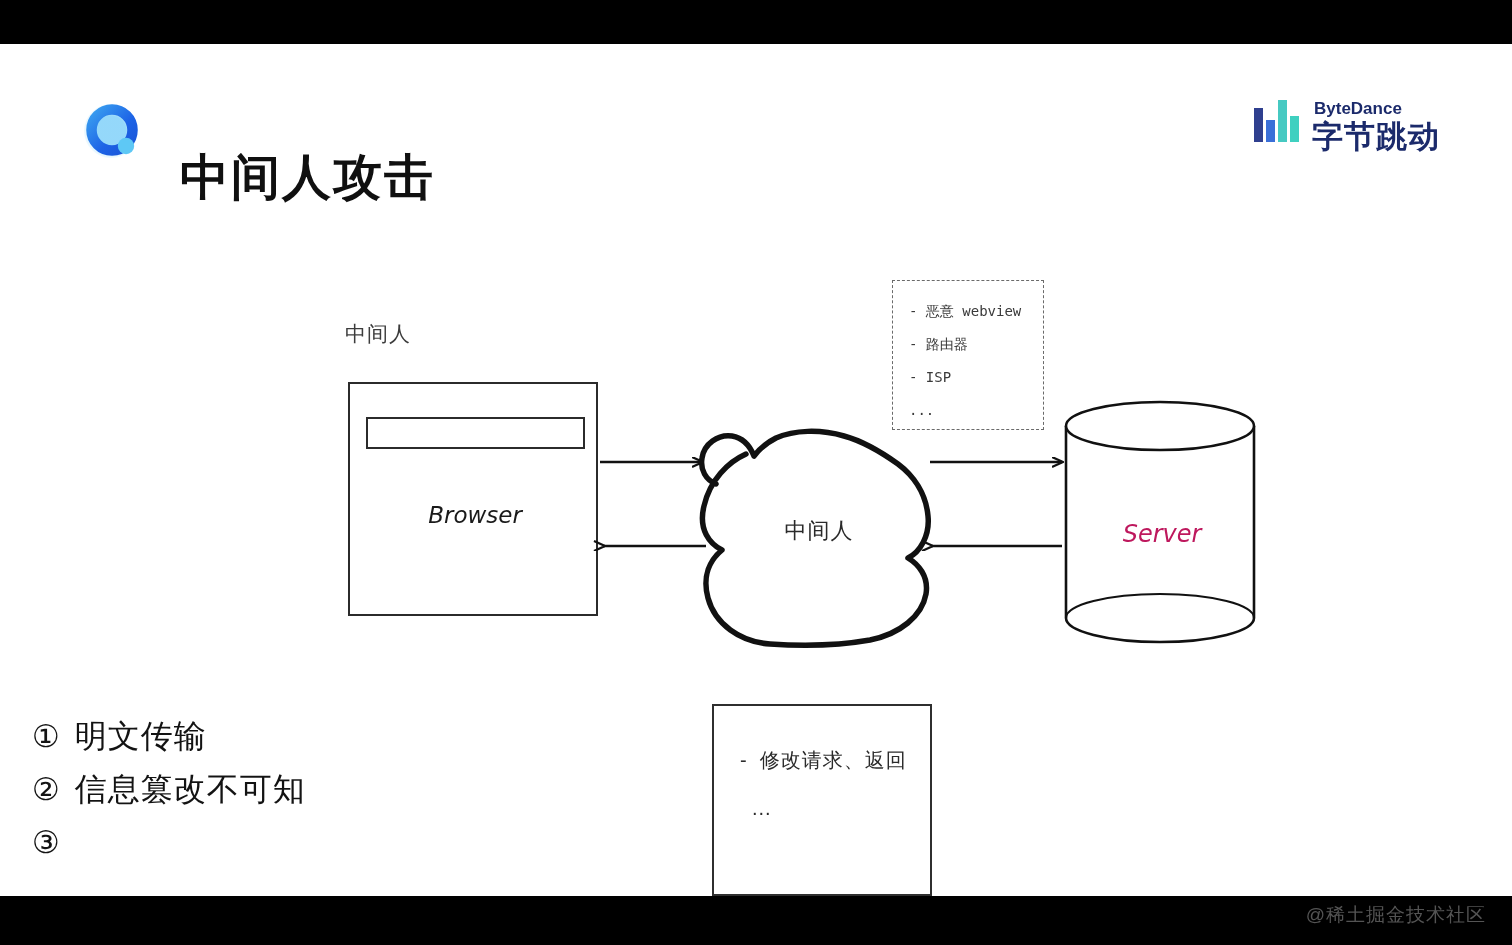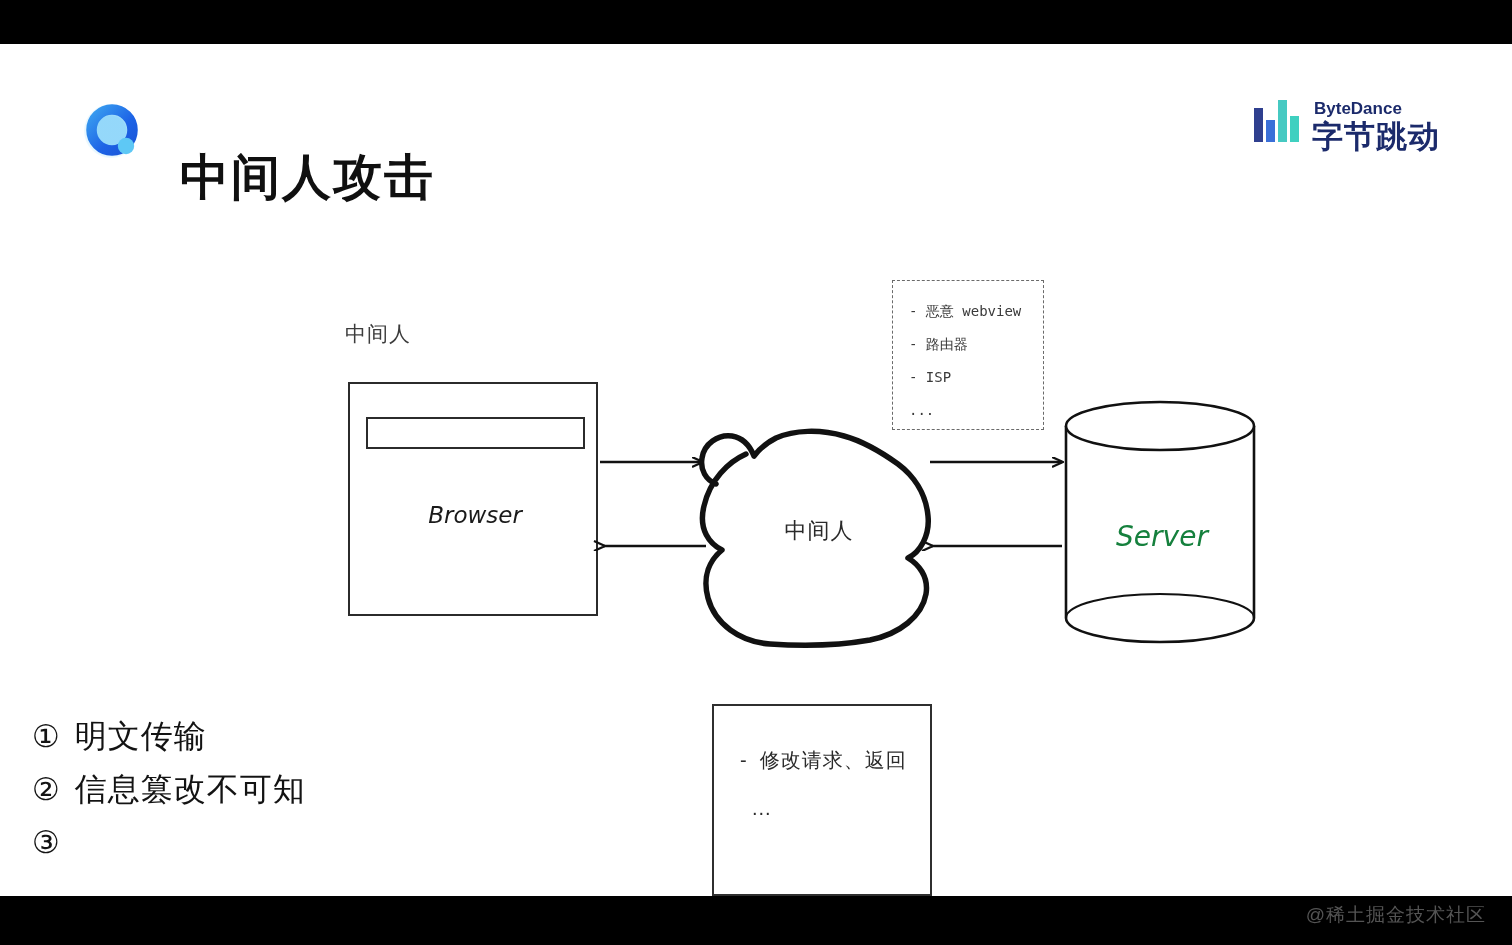--- a/index.html
+++ b/index.html
@@ -143,22 +143,22 @@
     top: 356px;
     width: 200px;
     height: 248px;
   }
   #server-label {
     position: absolute;
     left: 0;
     top: 120px;
     width: 200px;
     text-align: center;
-    font-size: 28px;
-    color: #15803d;
+    font-size: 24px;
+    color: #be185d;
   }
 
   
   #attacker-box {
     position: absolute;
     left: 892px;
     top: 236px;
     width: 152px;
     height: 150px;
     border: 1.6px dashed #6a6a6a;

